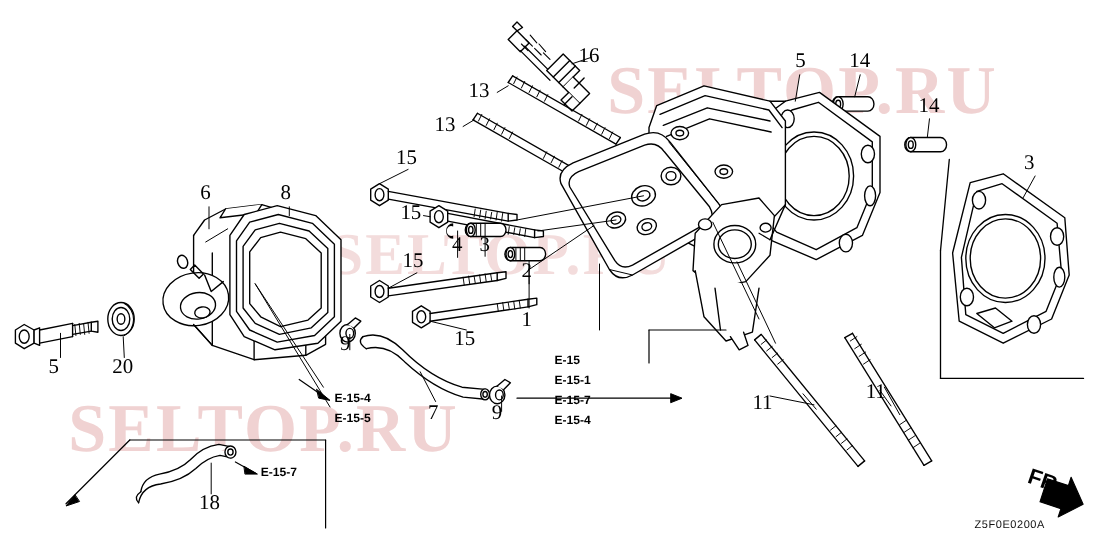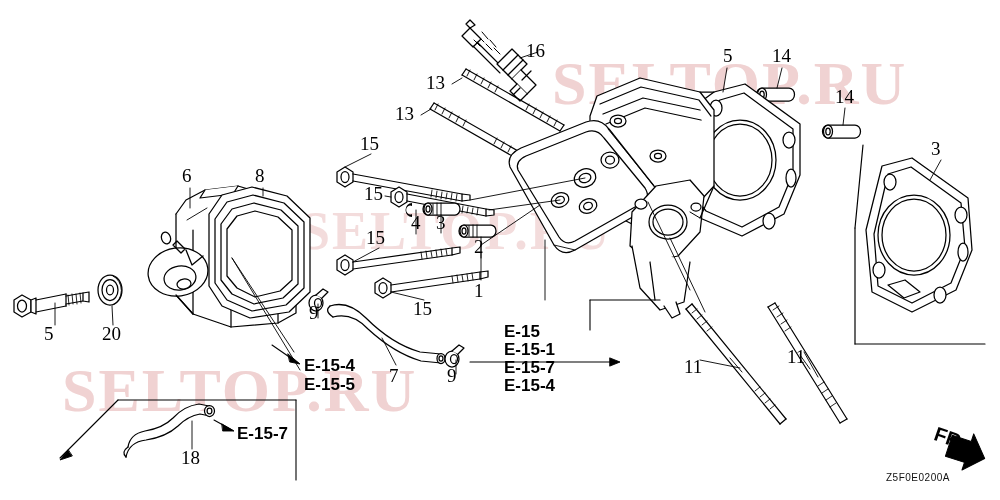--- a/index.html
+++ b/index.html
@@ -7,21 +7,21 @@
   #stage{position:relative;width:1000px;height:500px;background:#ffffff;}
   #stage svg{position:absolute;left:0;top:0;}
   .wm{position:absolute;font-family:"Liberation Serif",serif;font-weight:bold;
       color:#f0d2d2;letter-spacing:2px;user-select:none;white-space:nowrap;}
   .wm1{left:552px;top:48px;font-size:62px;}
   .wm2{left:62px;top:355px;font-size:62px;}
   .wm3{left:300px;top:200px;font-size:54px;color:#f3dcdc;}
   .cal{position:absolute;font-family:"Liberation Serif",serif;font-size:19px;color:#000;
        font-weight:normal;user-select:none;}
   .grp{position:absolute;font-family:"Liberation Sans",sans-serif;font-weight:bold;
-       font-size:17px;color:#000;letter-spacing:0px;white-space:nowrap;}
+       font-size:11px;color:#000;letter-spacing:0px;white-space:nowrap;}
   .frtxt{position:absolute;font-family:"Liberation Sans",sans-serif;font-weight:bold;
          font-size:20px;color:#000;transform:rotate(19deg);}
   .code{position:absolute;font-family:"Liberation Sans",sans-serif;font-size:10px;
         color:#111;letter-spacing:0.5px;}
 </style>
 </head>
 <body>
 
 <div id="stage">
 

